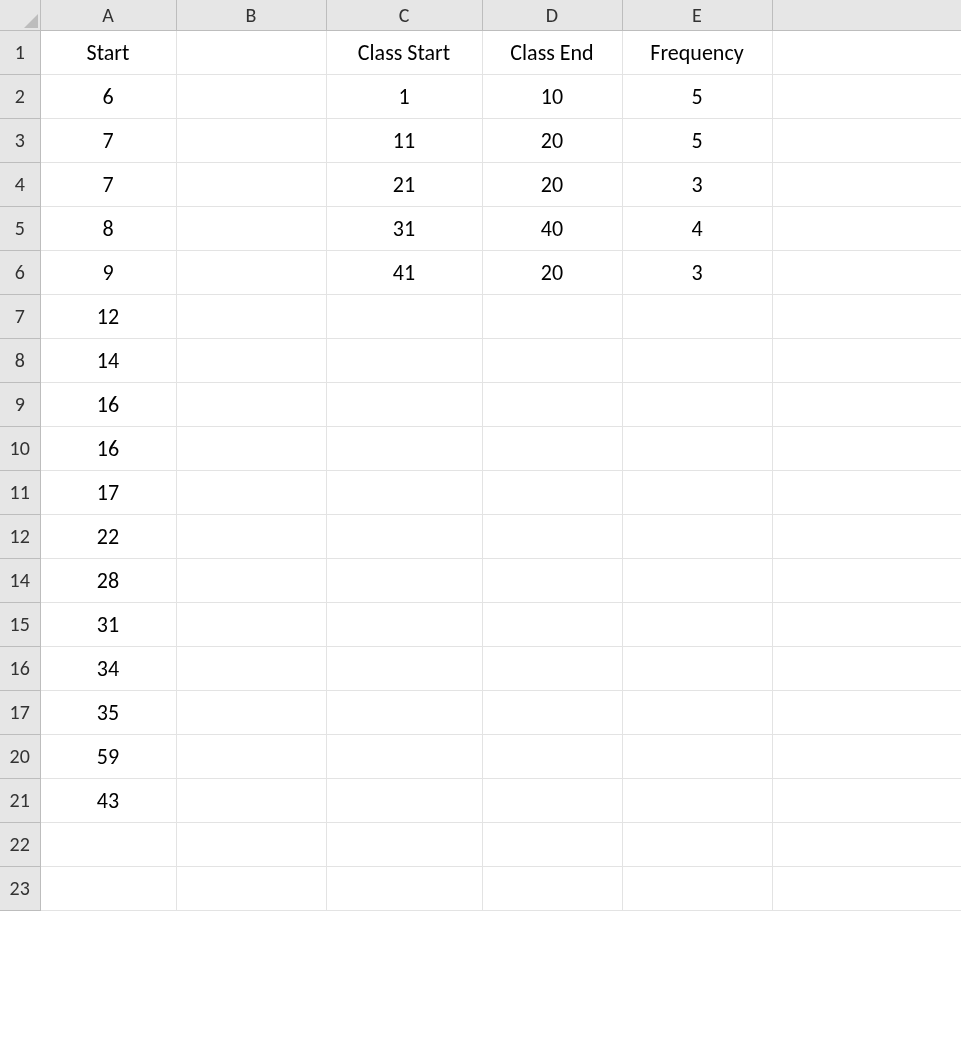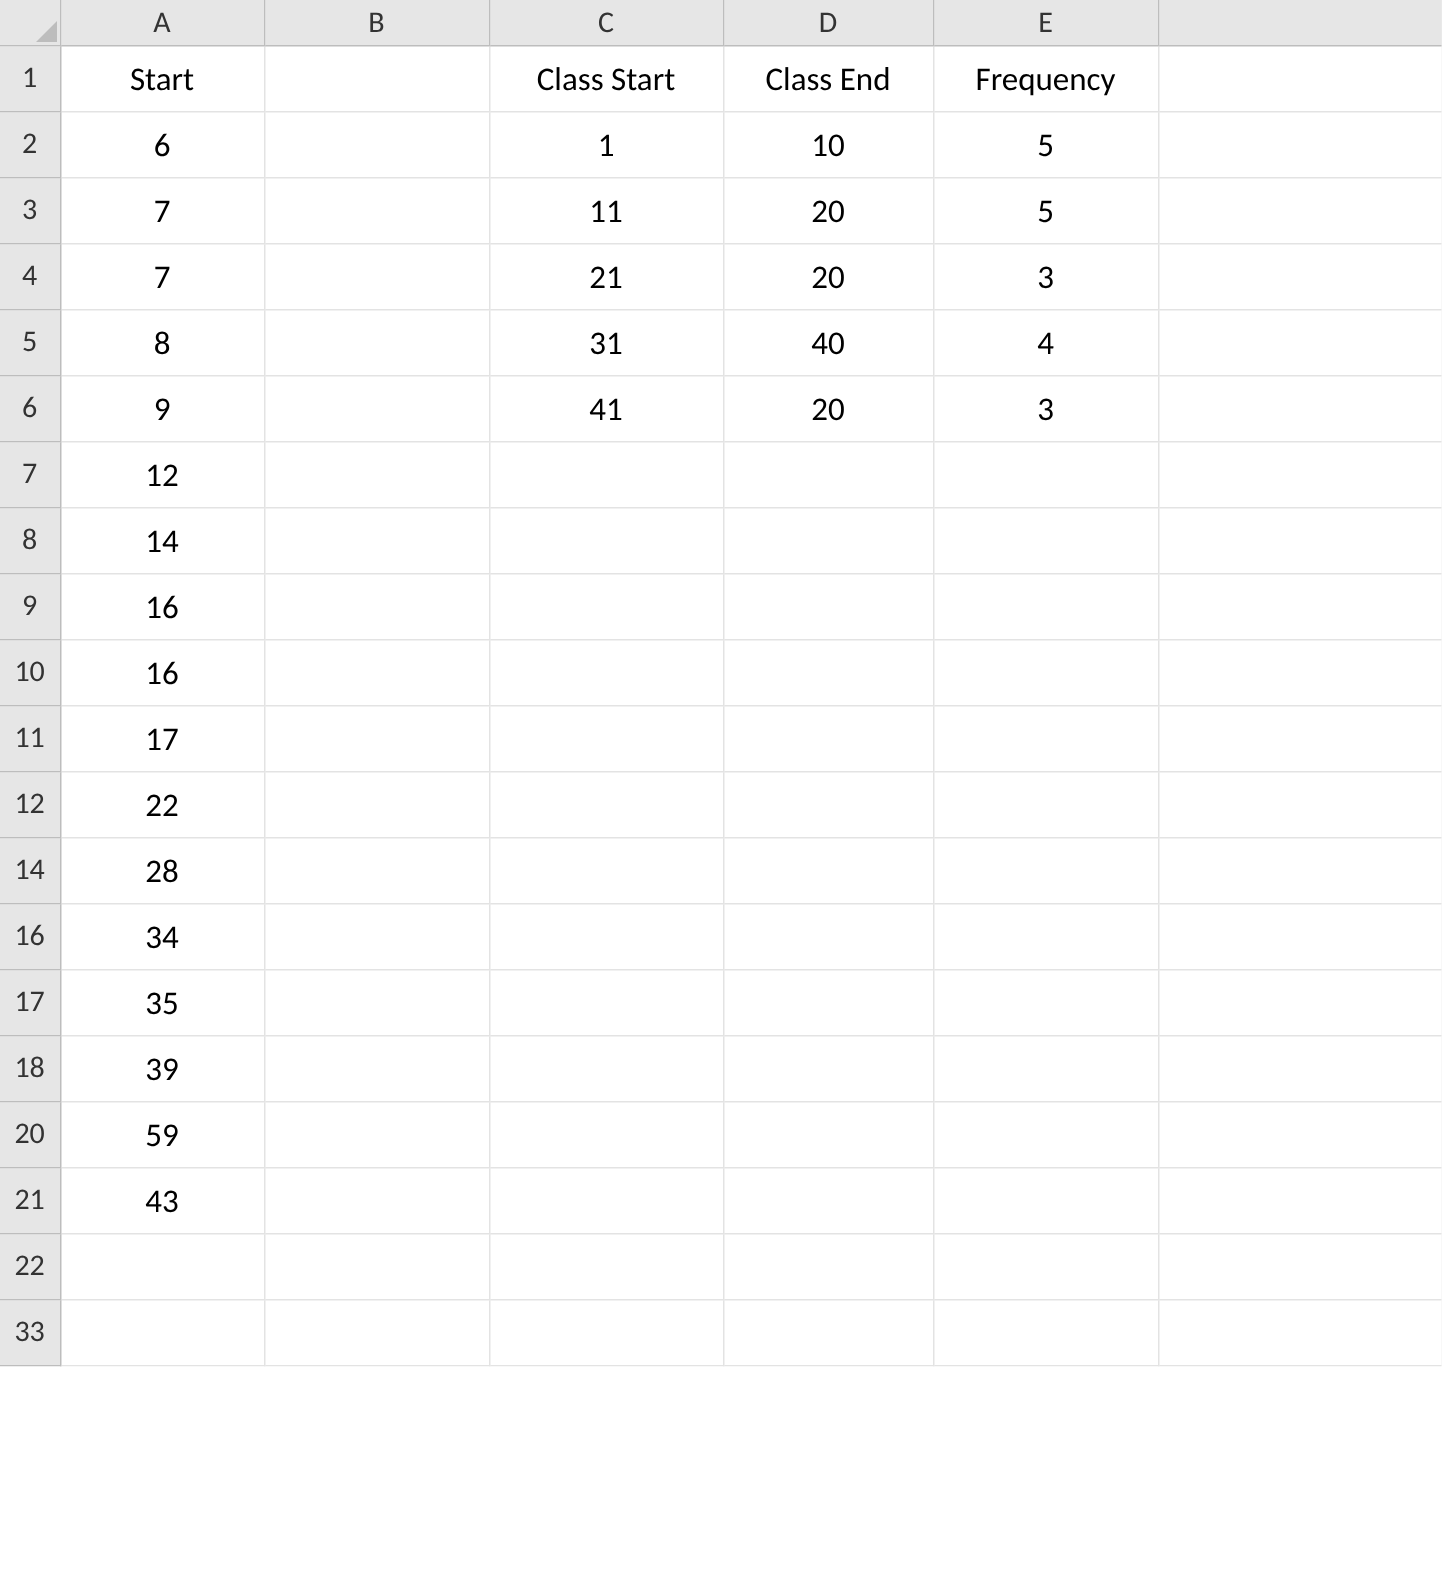--- a/index.html
+++ b/index.html
@@ -212,47 +212,47 @@
     <tr>
       <th class="row-header">14</th>
       <td class="cell">28</td>
       <td class="cell"></td>
       <td class="cell"></td>
       <td class="cell"></td>
       <td class="cell"></td>
       <td class="cell"></td>
     </tr>
     <tr>
+      <th class="row-header">15</th>
+      <td class="cell">31</td>
+      <td class="cell"></td>
+      <td class="cell"></td>
+      <td class="cell"></td>
+      <td class="cell"></td>
+      <td class="cell"></td>
+    </tr>
+    <tr>
       <th class="row-header">16</th>
       <td class="cell">34</td>
       <td class="cell"></td>
       <td class="cell"></td>
       <td class="cell"></td>
       <td class="cell"></td>
       <td class="cell"></td>
     </tr>
     <tr>
       <th class="row-header">17</th>
       <td class="cell">35</td>
       <td class="cell"></td>
       <td class="cell"></td>
       <td class="cell"></td>
       <td class="cell"></td>
       <td class="cell"></td>
     </tr>
     <tr>
-      <th class="row-header">18</th>
-      <td class="cell">39</td>
-      <td class="cell"></td>
-      <td class="cell"></td>
-      <td class="cell"></td>
-      <td class="cell"></td>
-      <td class="cell"></td>
-    </tr>
-    <tr>
       <th class="row-header">20</th>
       <td class="cell">59</td>
       <td class="cell"></td>
       <td class="cell"></td>
       <td class="cell"></td>
       <td class="cell"></td>
       <td class="cell"></td>
     </tr>
     <tr>
       <th class="row-header">21</th>
@@ -266,21 +266,21 @@
     <tr>
       <th class="row-header">22</th>
       <td class="cell"></td>
       <td class="cell"></td>
       <td class="cell"></td>
       <td class="cell"></td>
       <td class="cell"></td>
       <td class="cell"></td>
     </tr>
     <tr>
-      <th class="row-header">33</th>
+      <th class="row-header">23</th>
       <td class="cell"></td>
       <td class="cell"></td>
       <td class="cell"></td>
       <td class="cell"></td>
       <td class="cell"></td>
       <td class="cell"></td>
     </tr>
   </tbody>
 </table>
 

